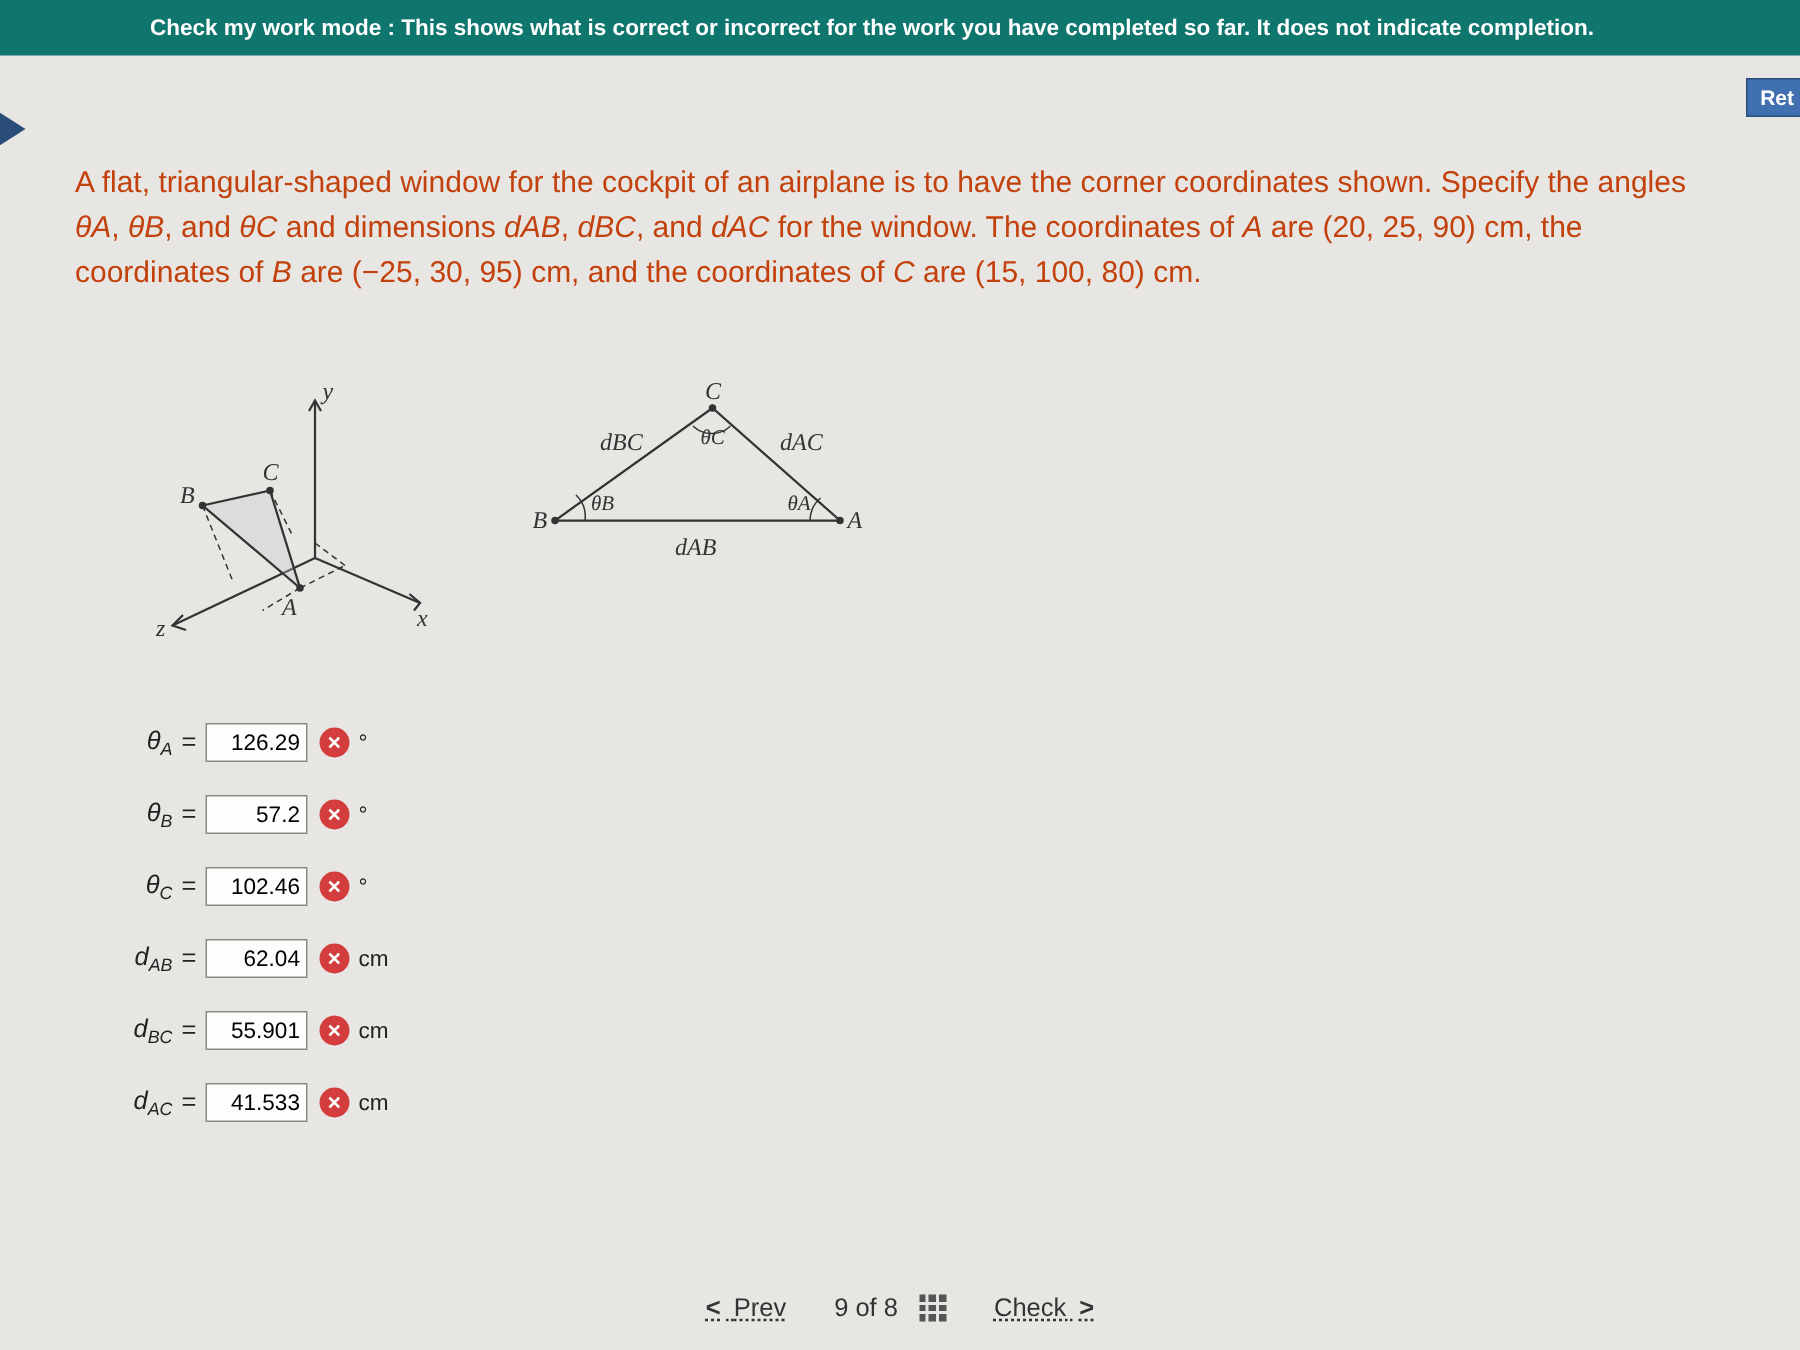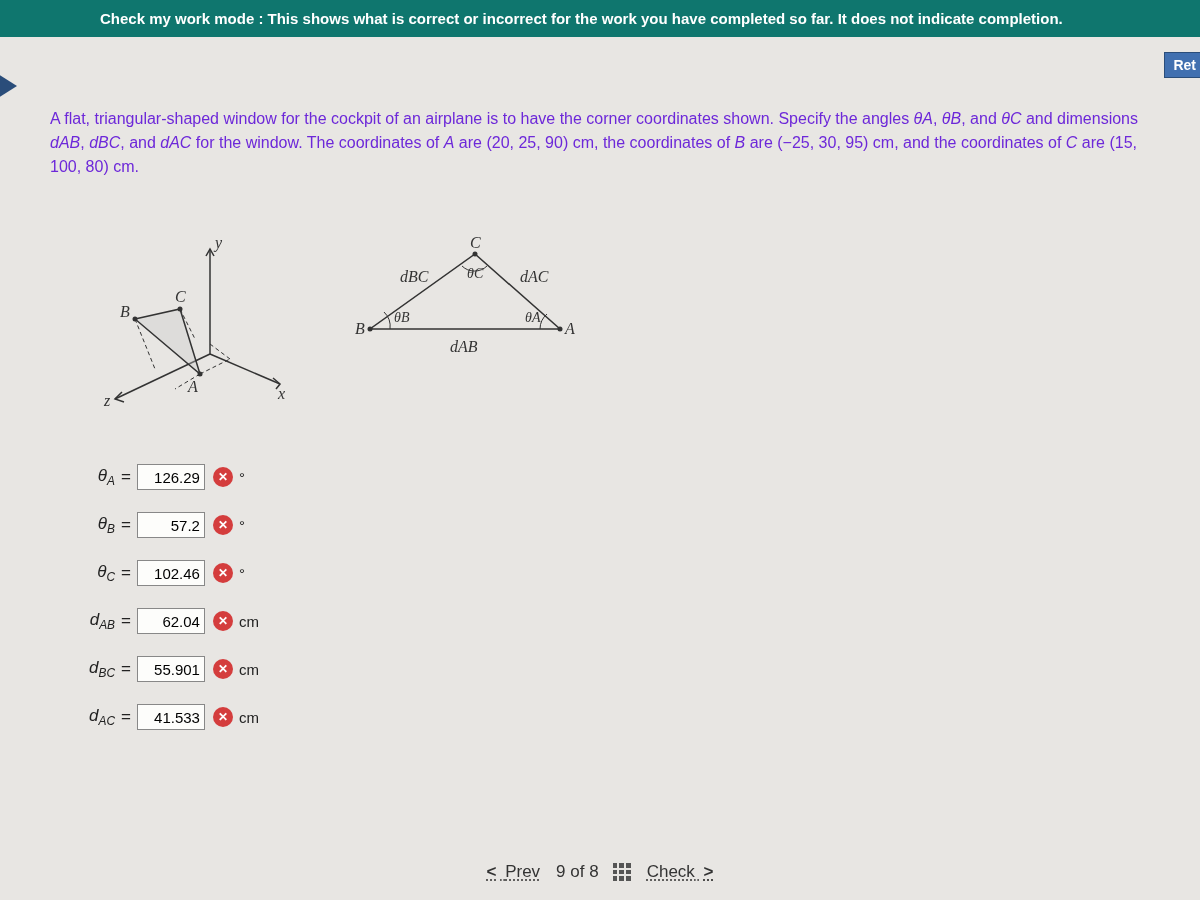--- a/index.html
+++ b/index.html
@@ -37,22 +37,22 @@
   .tri-tab {
     position: absolute;
     left: -5px;
     top: 35px;
     width: 0; height: 0;
     border-top: 14px solid transparent;
     border-bottom: 14px solid transparent;
     border-left: 22px solid #2a4d7a;
   }
   .problem-text {
-    color: #6d28d9;
-    font-size: 16px;
+    color: #c2410c;
+    font-size: 20px;
     line-height: 1.5;
     margin: 40px 10px 0 10px;
   }
   .problem-text .ital { font-style: italic; }
   .figures {
     display: flex;
     gap: 60px;
     margin: 55px 0 0 40px;
     align-items: flex-start;
   }
@@ -96,21 +96,21 @@
     font-weight: bold;
   }
   .unit { font-size: 15px; }
   .nav-bar {
     position: absolute;
     bottom: 18px;
     left: 0; right: 0;
     display: flex;
     justify-content: center;
     align-items: flex-start;
-    gap: 16px;
+    gap: 32px;
     font-size: 17px;
     color: #333;
   }
   .nav-btn {
     background: none;
     border: none;
     font-size: 17px;
     color: #333;
     cursor: pointer;
     text-decoration: underline dotted;

